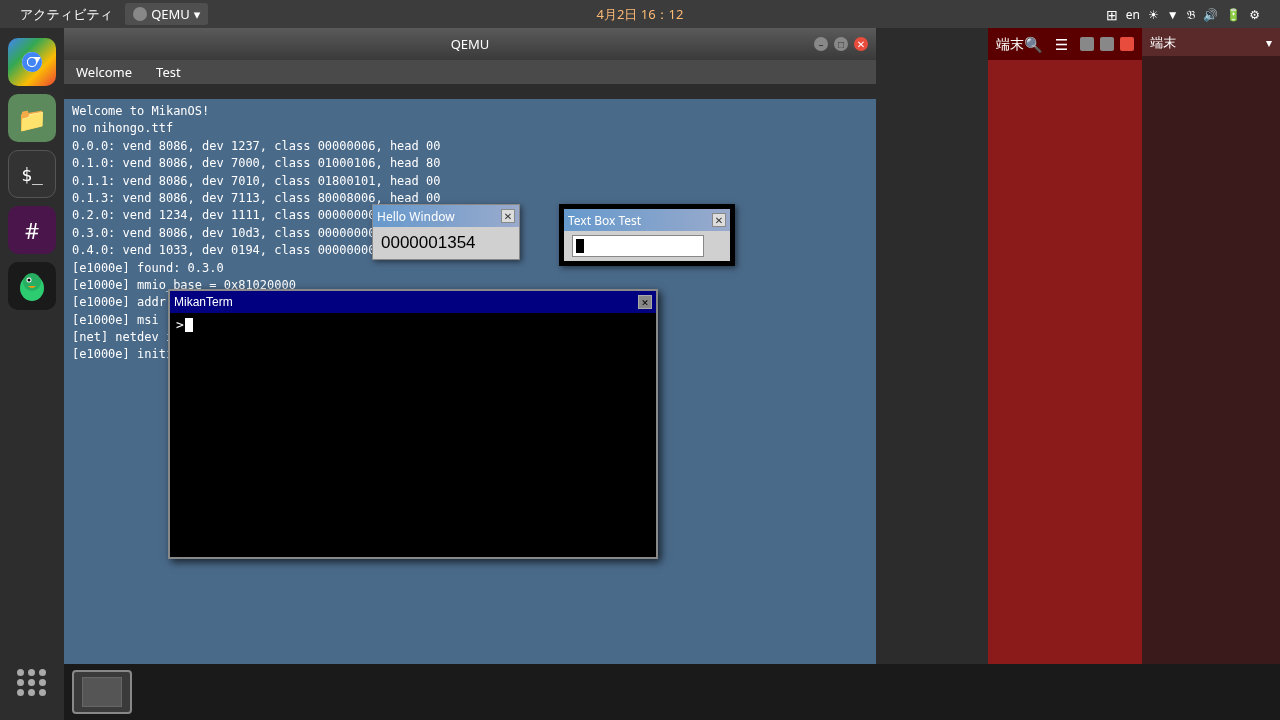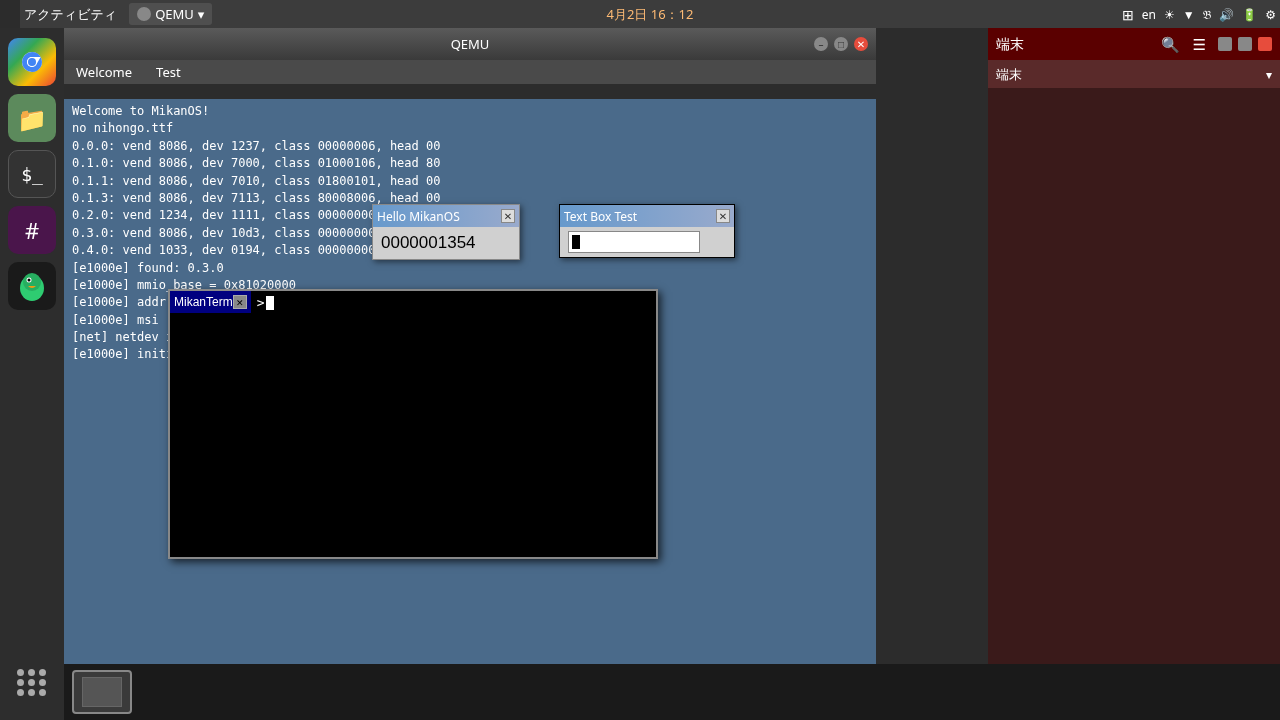--- a/index.html
+++ b/index.html
@@ -14,25 +14,24 @@
 
     
     #top-bar {
       position: absolute;
       top: 0; left: 0; right: 0;
       height: 28px;
       background: #3c3c3c;
       display: flex;
       align-items: center;
       justify-content: space-between;
-      padding: 0 4px;
+      padding: 0 20px;
       z-index: 100;
       color: #fff;
       font-size: 13px;
-      margin-left: 20px;
     }
     #top-bar-left {
       display: flex;
       align-items: center;
       gap: 12px;
     }
     #top-bar-center {
       position: absolute;
       left: 50%;
       transform: translateX(-50%);
@@ -242,21 +241,21 @@
       font-family: sans-serif;
     }
 
     
     #textbox-window {
       position: absolute;
       top: 105px;
       left: 495px;
       width: 176px;
       background: #d0d0d0;
-      border: 1px solid #000000;
+      border: 5px solid #000000;
       box-shadow: 2px 2px 6px rgba(0,0,0,0.5);
     }
     .textbox-input {
       width: 132px;
       height: 22px;
       background: #fff;
       border: 1px solid #888;
       margin: 4px 8px;
       display: flex;
       align-items: center;
@@ -275,21 +274,21 @@
     #mikanterm-window {
       position: absolute;
       top: 190px;
       left: 104px;
       width: 490px;
       height: 270px;
       background: #000;
       border: 2px solid #888;
       box-shadow: 3px 3px 8px rgba(0,0,0,0.7);
       display: flex;
-      flex-direction: row;
+      flex-direction: column;
     }
     #mikanterm-titlebar {
       height: 22px;
       background: #000080;
       display: flex;
       align-items: center;
       justify-content: space-between;
       padding: 0 4px;
       flex-shrink: 0;
     }
@@ -332,21 +331,20 @@
     }
 
     
     #right-panel {
       position: absolute;
       top: 28px; right: 0;
       width: 292px;
       bottom: 0;
       background: #8b1a1a;
       display: flex;
-      flex-direction: column;
     }
     #right-panel-header {
       height: 32px;
       background: #5a0000;
       display: flex;
       align-items: center;
       justify-content: space-between;
       padding: 0 8px;
     }
     #right-panel-title {
@@ -535,21 +533,21 @@
 0.4.0: vend 1033, dev 0194, class 00000000, head 00
 [e1000e] found: 0.3.0
 [e1000e] mmio_base = 0x81020000
 [e1000e] addr = 52:54:00:12:34:56
 [e1000e] msi registered, irq = 66
 [net] netdev initialized
 [e1000e] initialized</pre>
 
     <div id="hello-window">
       <div class="os-window-titlebar">
-        <span>Hello MikanOS</span>
+        <span>Hello Window</span>
         <div class="os-win-close">✕</div>
       </div>
       <div class="os-window-body">
         <span>0000001354</span>
       </div>
     </div>
 
     <div id="textbox-window">
       <div class="os-window-titlebar">
         <span>Text Box Test</span>

